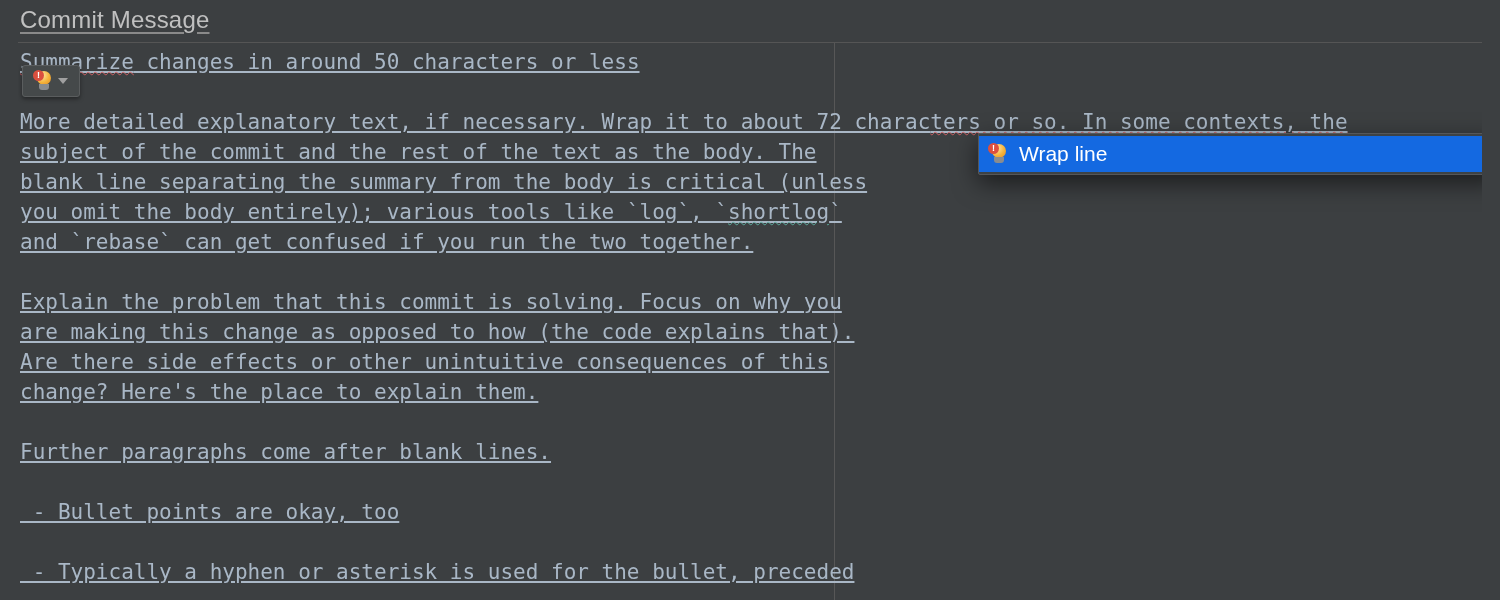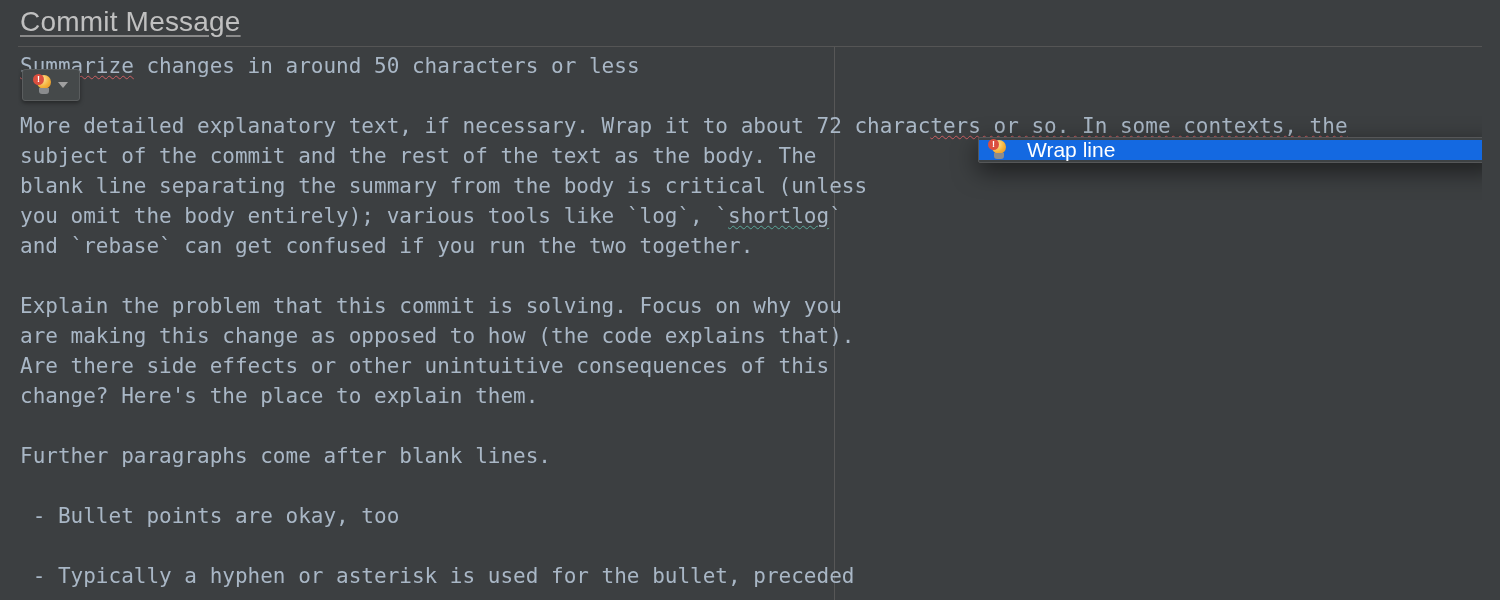--- a/index.html
+++ b/index.html
@@ -22,21 +22,21 @@
     font-family: "Helvetica Neue", "Segoe UI", Arial, sans-serif;
     overflow: hidden;
     color: var(--text-muted);
   }
   .root {
     display: flex;
     flex-direction: column;
     height: 100%;
   }
   .section-title {
-    font-size: 28px;
+    font-size: 24px;
     padding: 6px 20px 8px 20px;
     color: #c0c0c0;
     letter-spacing: 0.2px;
   }
   .section-title span.label {
     text-decoration: underline;
     text-decoration-color: #8a8a8a;
     text-underline-offset: 4px;
   }
   .editor-wrap {
@@ -53,20 +53,21 @@
     top: 4px;
     right: 0;
     bottom: 0;
     padding: 0 0 0 2px;
     font-family: Menlo, Consolas, "DejaVu Sans Mono", monospace;
     font-size: 21px;
     line-height: 30px;
     color: var(--text);
     white-space: pre;
     cursor: text;
+    text-decoration: underline;
   }
   .ruler {
     position: absolute;
     top: 0;
     bottom: 0;
     width: 0;
     border-left: 1px solid var(--ruler);
     pointer-events: none;
   }
   
@@ -108,25 +109,25 @@
     left: 960px;
     top: 90px;
     width: 518px;
     background: var(--popup-bg);
     border: 1px solid var(--popup-border);
     border-radius: 2px;
     box-shadow: 0 8px 24px rgba(0,0,0,0.55);
     padding: 2px 0;
   }
   .popup .item {
-    height: 20px;
+    height: 36px;
     display: flex;
     align-items: center;
     padding: 0 12px 0 10px;
-    gap: 18px;
+    gap: 10px;
     font-size: 21px;
     color: #dcdcdc;
   }
   .popup .item.selected {
     background: var(--accent);
     color: #ffffff;
   }
   .popup .item .label { flex: 1; }
   .popup .item .shortcut {
     color: var(--shortcut);

